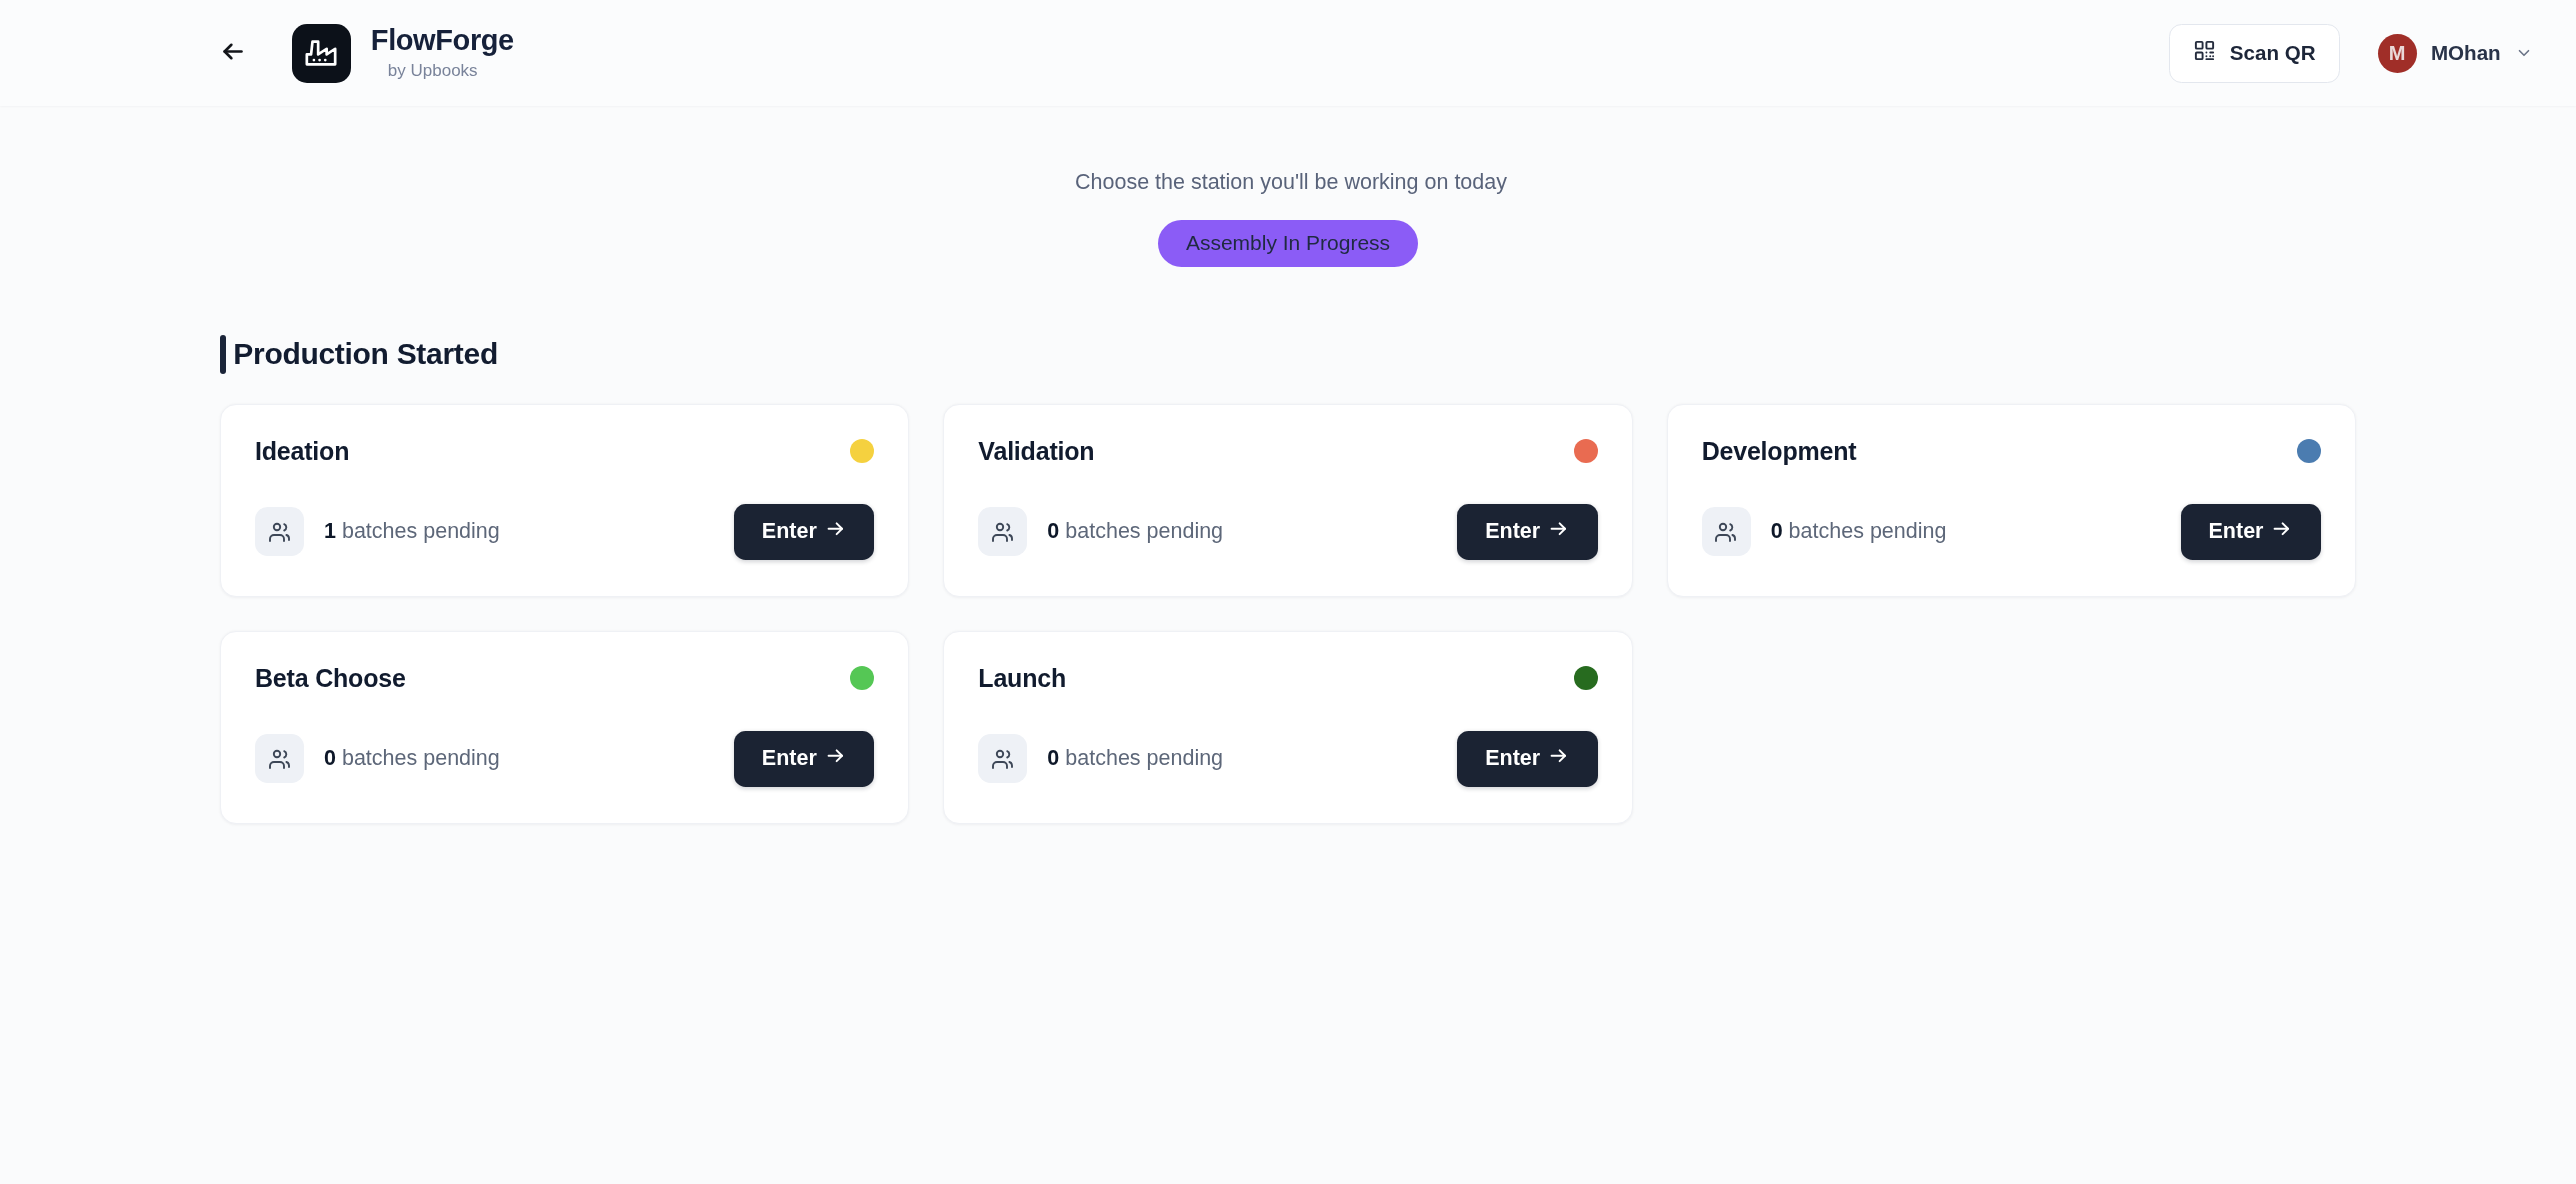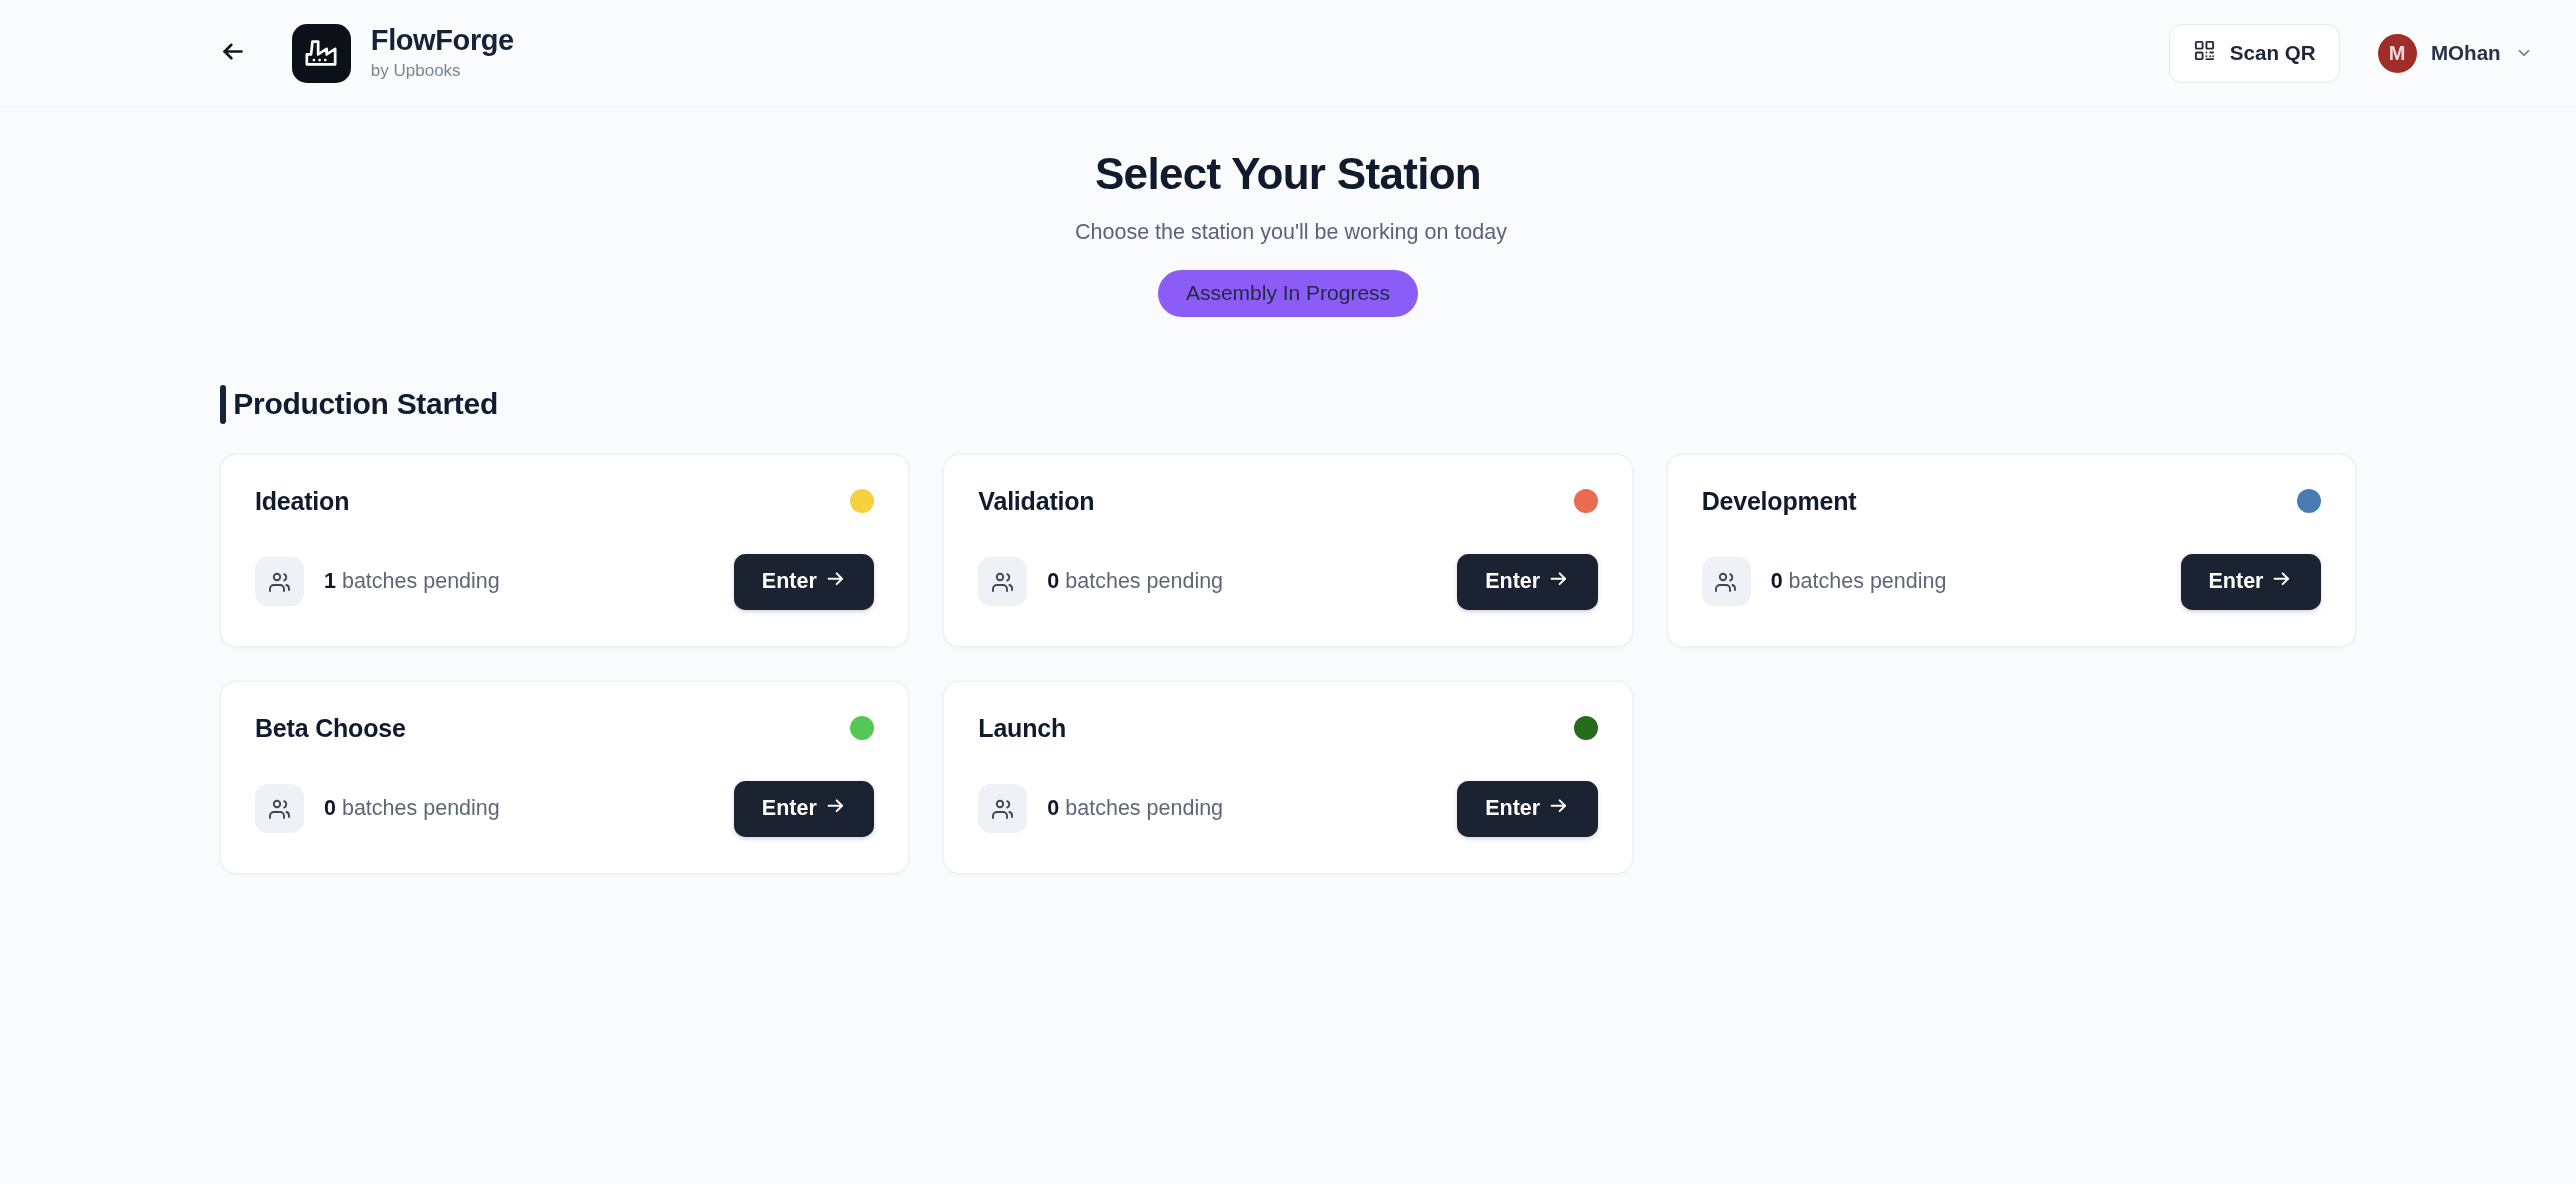--- a/index.html
+++ b/index.html
@@ -37,21 +37,21 @@
     display: flex; align-items: center; justify-content: center;
     flex: none;
   }
   .brand-text { display: flex; flex-direction: column; justify-content: center; }
   .brand-name {
     font-size: 29px; font-weight: 700; color: #16213A;
     letter-spacing: -0.4px; line-height: 1.1;
   }
   .brand-sub {
     font-size: 17px; color: #79839A; font-weight: 400;
-    margin-top: 4.5px; line-height: 1.1;
+    margin-top: 4.5px; line-height: 1.1; margin-left: 17px;
   }
   .header-right {
     margin-left: auto;
     display: flex; align-items: center; gap: 38px;
   }
   .scan-btn {
     display: flex; align-items: center; gap: 13.4px;
     height: 59px; padding: 17px 23px;
     background: #FFFFFF;
     border: 1.4px solid #E3E7EE;
@@ -220,21 +220,20 @@
       <span class="chev">
         <svg width="18" height="18" viewBox="0 0 24 24" fill="none" stroke="currentColor" stroke-width="2.2" stroke-linecap="round" stroke-linejoin="round">
           <polyline points="6 9 12 15 18 9"></polyline>
         </svg>
       </span>
     </div>
   </div>
 </div>
 
 <div class="page-head">
-  <div class="page-title">Select Your Station</div>
   <div class="page-sub">Choose the station you'll be working on today</div>
   <div class="status-pill">Assembly In Progress</div>
 </div>
 
 <div class="section">
   <div class="section-bar"></div>
   <div class="section-title">Production Started</div>
 </div>
 
 <div class="grid" id="station-grid">

